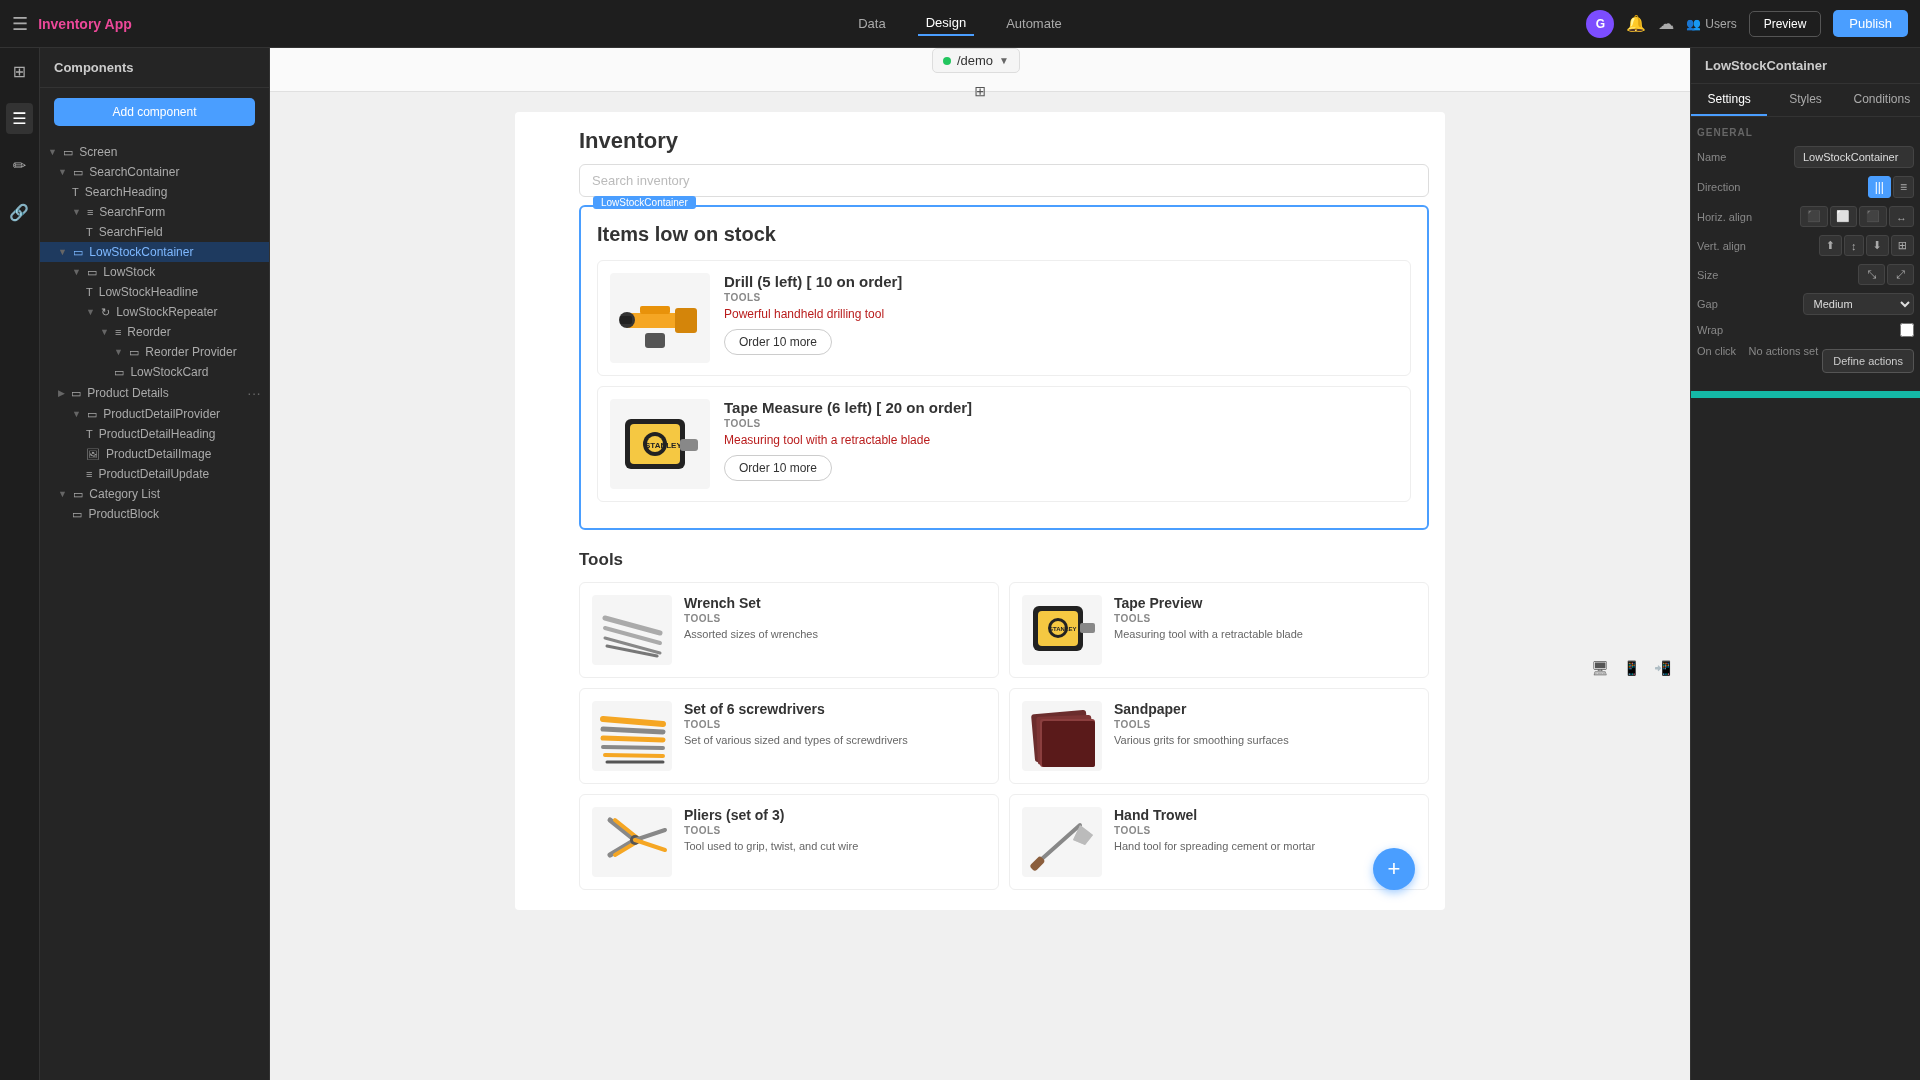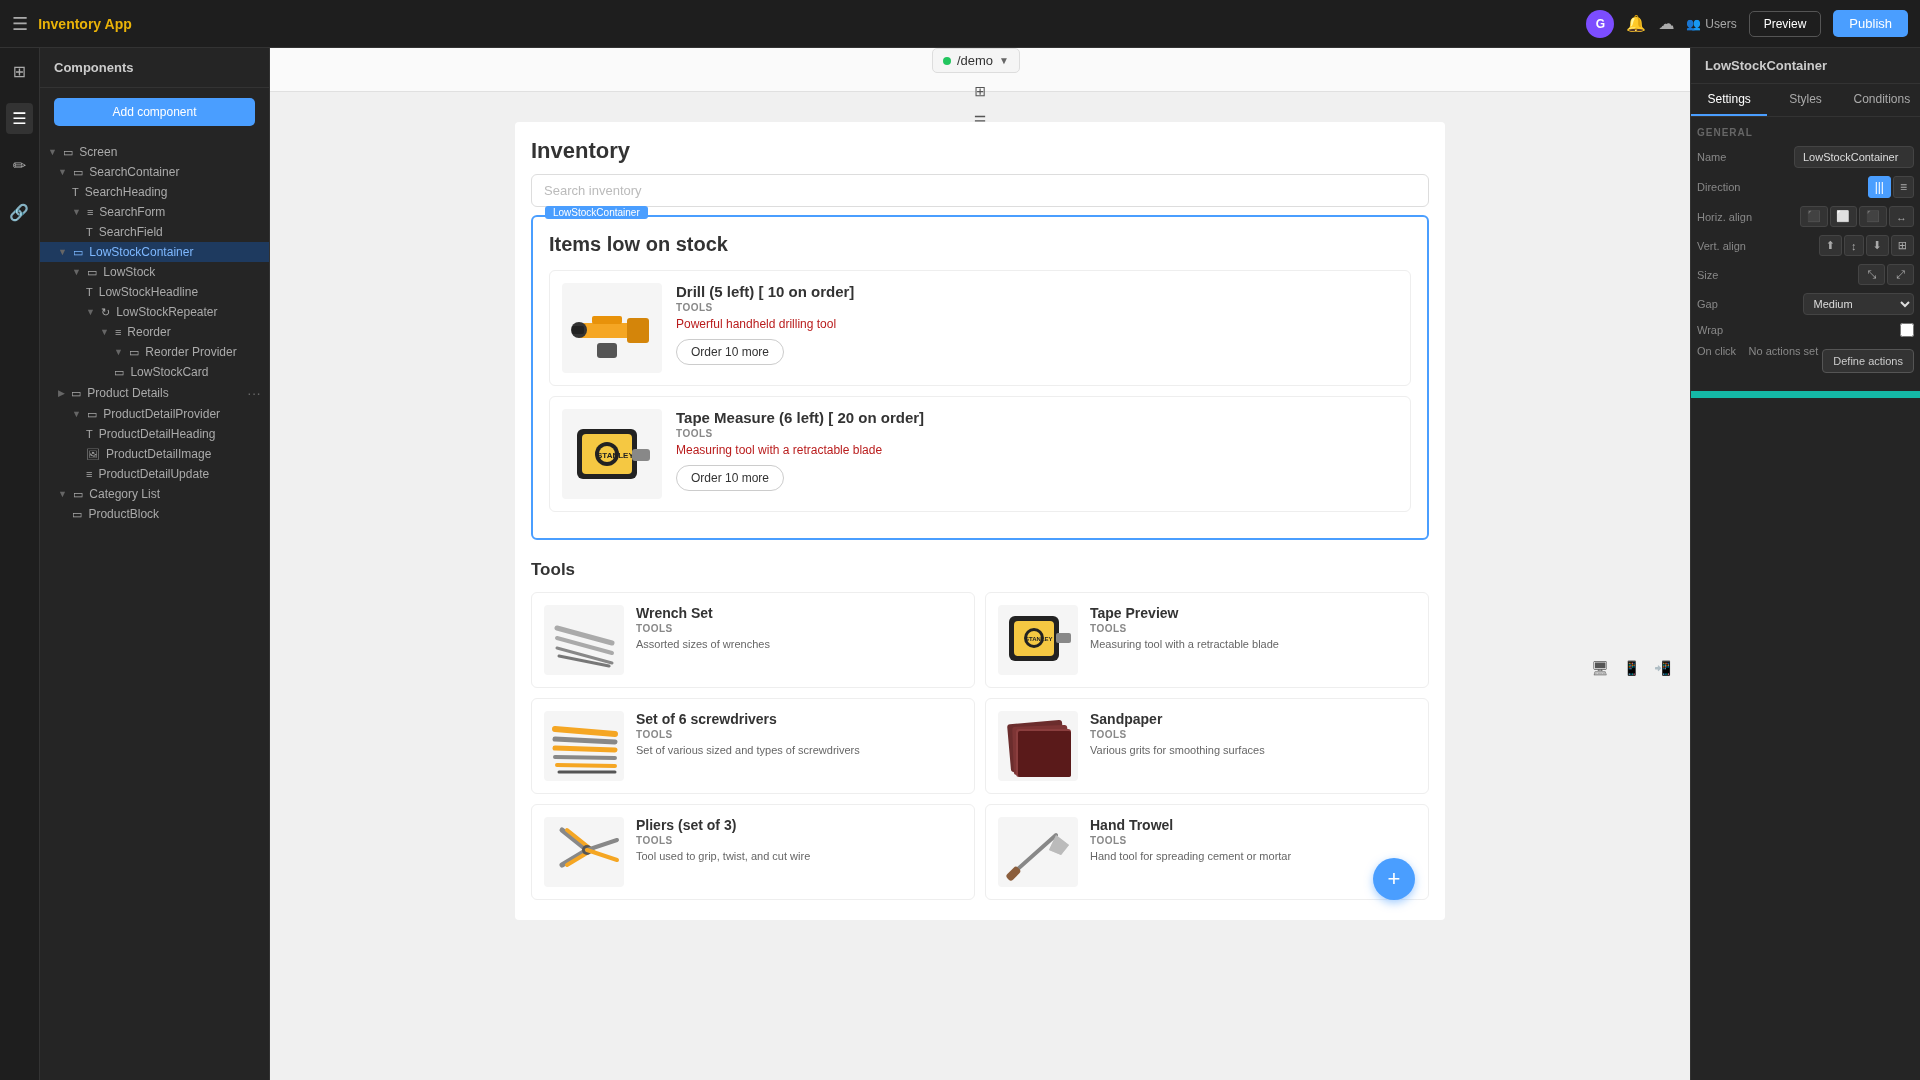--- a/index.html
+++ b/index.html
@@ -2,21 +2,21 @@
 <html><head>
   <meta charset="utf-8">
   <style>
     * { box-sizing: border-box; margin: 0; padding: 0; }
     body { font-family: -apple-system, BlinkMacSystemFont, 'Segoe UI', sans-serif; background: #1a1a1a; color: #333; font-size: 13px; overflow: hidden; }
 
     
     .topbar { height: 48px; background: #1e1e1e; display: flex; align-items: center; padding: 0 12px; gap: 16px; border-bottom: 1px solid #333; }
     .topbar-left { display: flex; align-items: center; gap: 10px; flex: 1; }
     .menu-icon { color: #aaa; font-size: 18px; cursor: pointer; }
-    .app-title { color: #eab308; font-weight: 600; font-size: 14px; }
+    .app-title { color: #ec4899; font-weight: 600; font-size: 14px; }
     .topbar-center { display: flex; align-items: center; gap: 24px; flex: 1; justify-content: center; }
     .nav-item { color: #aaa; cursor: pointer; font-size: 13px; padding: 4px 8px; }
     .nav-item.active { color: #fff; border-bottom: 2px solid #4a9eff; }
     .topbar-right { display: flex; align-items: center; gap: 12px; flex: 1; justify-content: flex-end; }
     .avatar { width: 28px; height: 28px; background: #7c4dff; border-radius: 50%; display: flex; align-items: center; justify-content: center; color: #fff; font-size: 12px; font-weight: 600; }
     .icon-btn { color: #aaa; cursor: pointer; font-size: 16px; }
     .users-btn { color: #aaa; cursor: pointer; font-size: 12px; display: flex; align-items: center; gap: 4px; }
     .preview-btn { background: transparent; border: 1px solid #555; color: #fff; padding: 5px 14px; border-radius: 5px; cursor: pointer; font-size: 12px; }
     .publish-btn { background: #4a9eff; border: none; color: #fff; padding: 6px 16px; border-radius: 5px; cursor: pointer; font-size: 13px; font-weight: 500; }
 
@@ -48,21 +48,21 @@
     .canvas-area { flex: 1; background: #f0f0f0; display: flex; flex-direction: column; overflow: hidden; }
     .env-badge { display: flex; align-items: center; gap: 6px; background: #f5f5f5; border: 1px solid #ddd; border-radius: 5px; padding: 4px 10px; margin-right: 8px; }
     .env-dot { width: 8px; height: 8px; background: #22c55e; border-radius: 50%; }
     .canvas-tool-btn { padding: 4px 6px; border: none; background: transparent; cursor: pointer; color: #555; border-radius: 3px; font-size: 14px; }
     .canvas-tool-separator { width: 1px; height: 20px; background: #ddd; margin: 0 4px; }
     .device-group { display: flex; gap: 2px; margin-left: auto; }
     .toolbar-spacer { flex: 1; }
     .ft-dropdown { display: flex; align-items: center; gap: 3px; padding: 3px 6px; border: 1px solid #ddd; border-radius: 4px; cursor: pointer; font-size: 12px; }
 
     .canvas-wrapper { flex: 1; overflow: auto; padding: 16px; position: relative; }
-    .canvas-frame { background: #fff; min-height: 700px; width: 930px; margin: 14px auto; border-radius: 4px; overflow: visible; position: relative; }
+    .canvas-frame { background: #fff; min-height: 700px; width: 930px; margin: 4px auto; border-radius: 4px; overflow: visible; position: relative; padding-left: 48px; }
     .canvas-content { padding: 16px; }
 
     
     .search-bar { border: 1px solid #ddd; border-radius: 6px; padding: 8px 12px; color: #999; font-size: 13px; margin-bottom: 8px; }
 
     
     .low-stock-container { border: 2px solid #4a9eff; border-radius: 6px; padding: 16px; margin-bottom: 16px; position: relative; }
     .low-stock-label { position: absolute; top: -11px; left: 12px; background: #4a9eff; color: #fff; font-size: 10px; padding: 1px 8px; border-radius: 3px; }
     .section-title { font-size: 20px; font-weight: 700; color: #333; margin-bottom: 14px; }
     .product-card { display: flex; align-items: flex-start; gap: 14px; padding: 12px; border: 1px solid #eee; border-radius: 6px; margin-bottom: 10px; background: #fff; }
@@ -113,20 +113,25 @@
     .canvas-top-toolbar { position: relative; display: flex; align-items: center; padding: 0 12px; height: 44px; background: #fafafa; border-bottom: 1px solid #e0e0e0; gap: 6px; flex-direction: column; }
   </style>
 </head>
 <body>
 
 <div class="topbar">
   <div class="topbar-left">
     <span class="menu-icon">☰</span>
     <span class="app-title">Inventory App</span>
   </div>
+  <div class="topbar-center">
+    <span class="nav-item">Data</span>
+    <span class="nav-item active">Design</span>
+    <span class="nav-item">Automate</span>
+  </div>
   <div class="topbar-right">
     <div class="avatar">G</div>
     <span class="icon-btn">🔔</span>
     <span class="icon-btn">☁</span>
     <span class="users-btn">
       <span>👥</span>
       <span>Users</span>
     </span>
     <button class="preview-btn">Preview</button>
     <button class="publish-btn">Publish</button>

